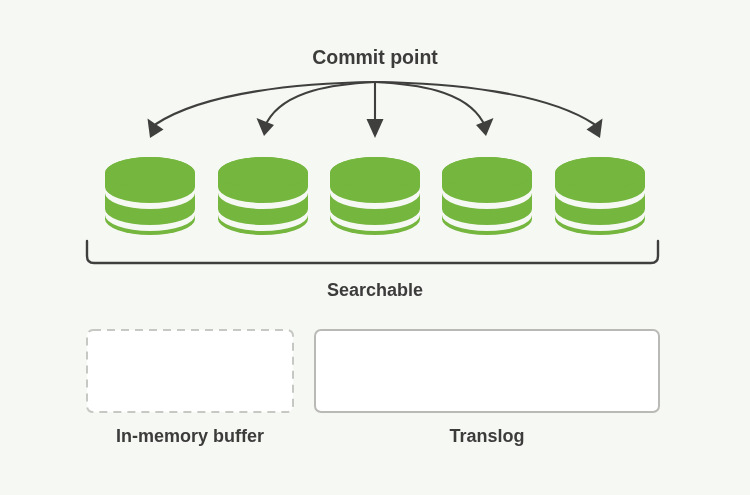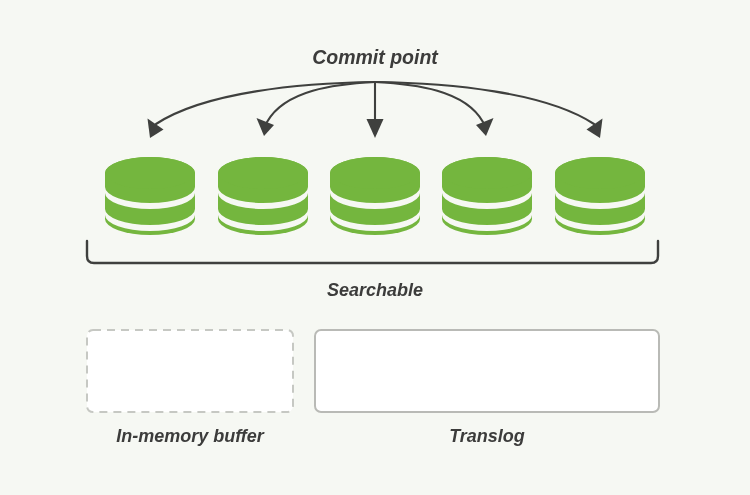--- a/index.html
+++ b/index.html
@@ -10,21 +10,20 @@
     width: 750px;
     height: 495px;
     background: #f6f8f3;
     font-family: "Liberation Sans", sans-serif;
     overflow: hidden;
   }
   #diagram-root {
     position: relative;
     width: 750px;
     height: 495px;
-    font-style: italic;
   }
   #diagram-svg {
     position: absolute;
     left: 0;
     top: 0;
     width: 750px;
     height: 495px;
     display: block;
   }
   .lbl {

